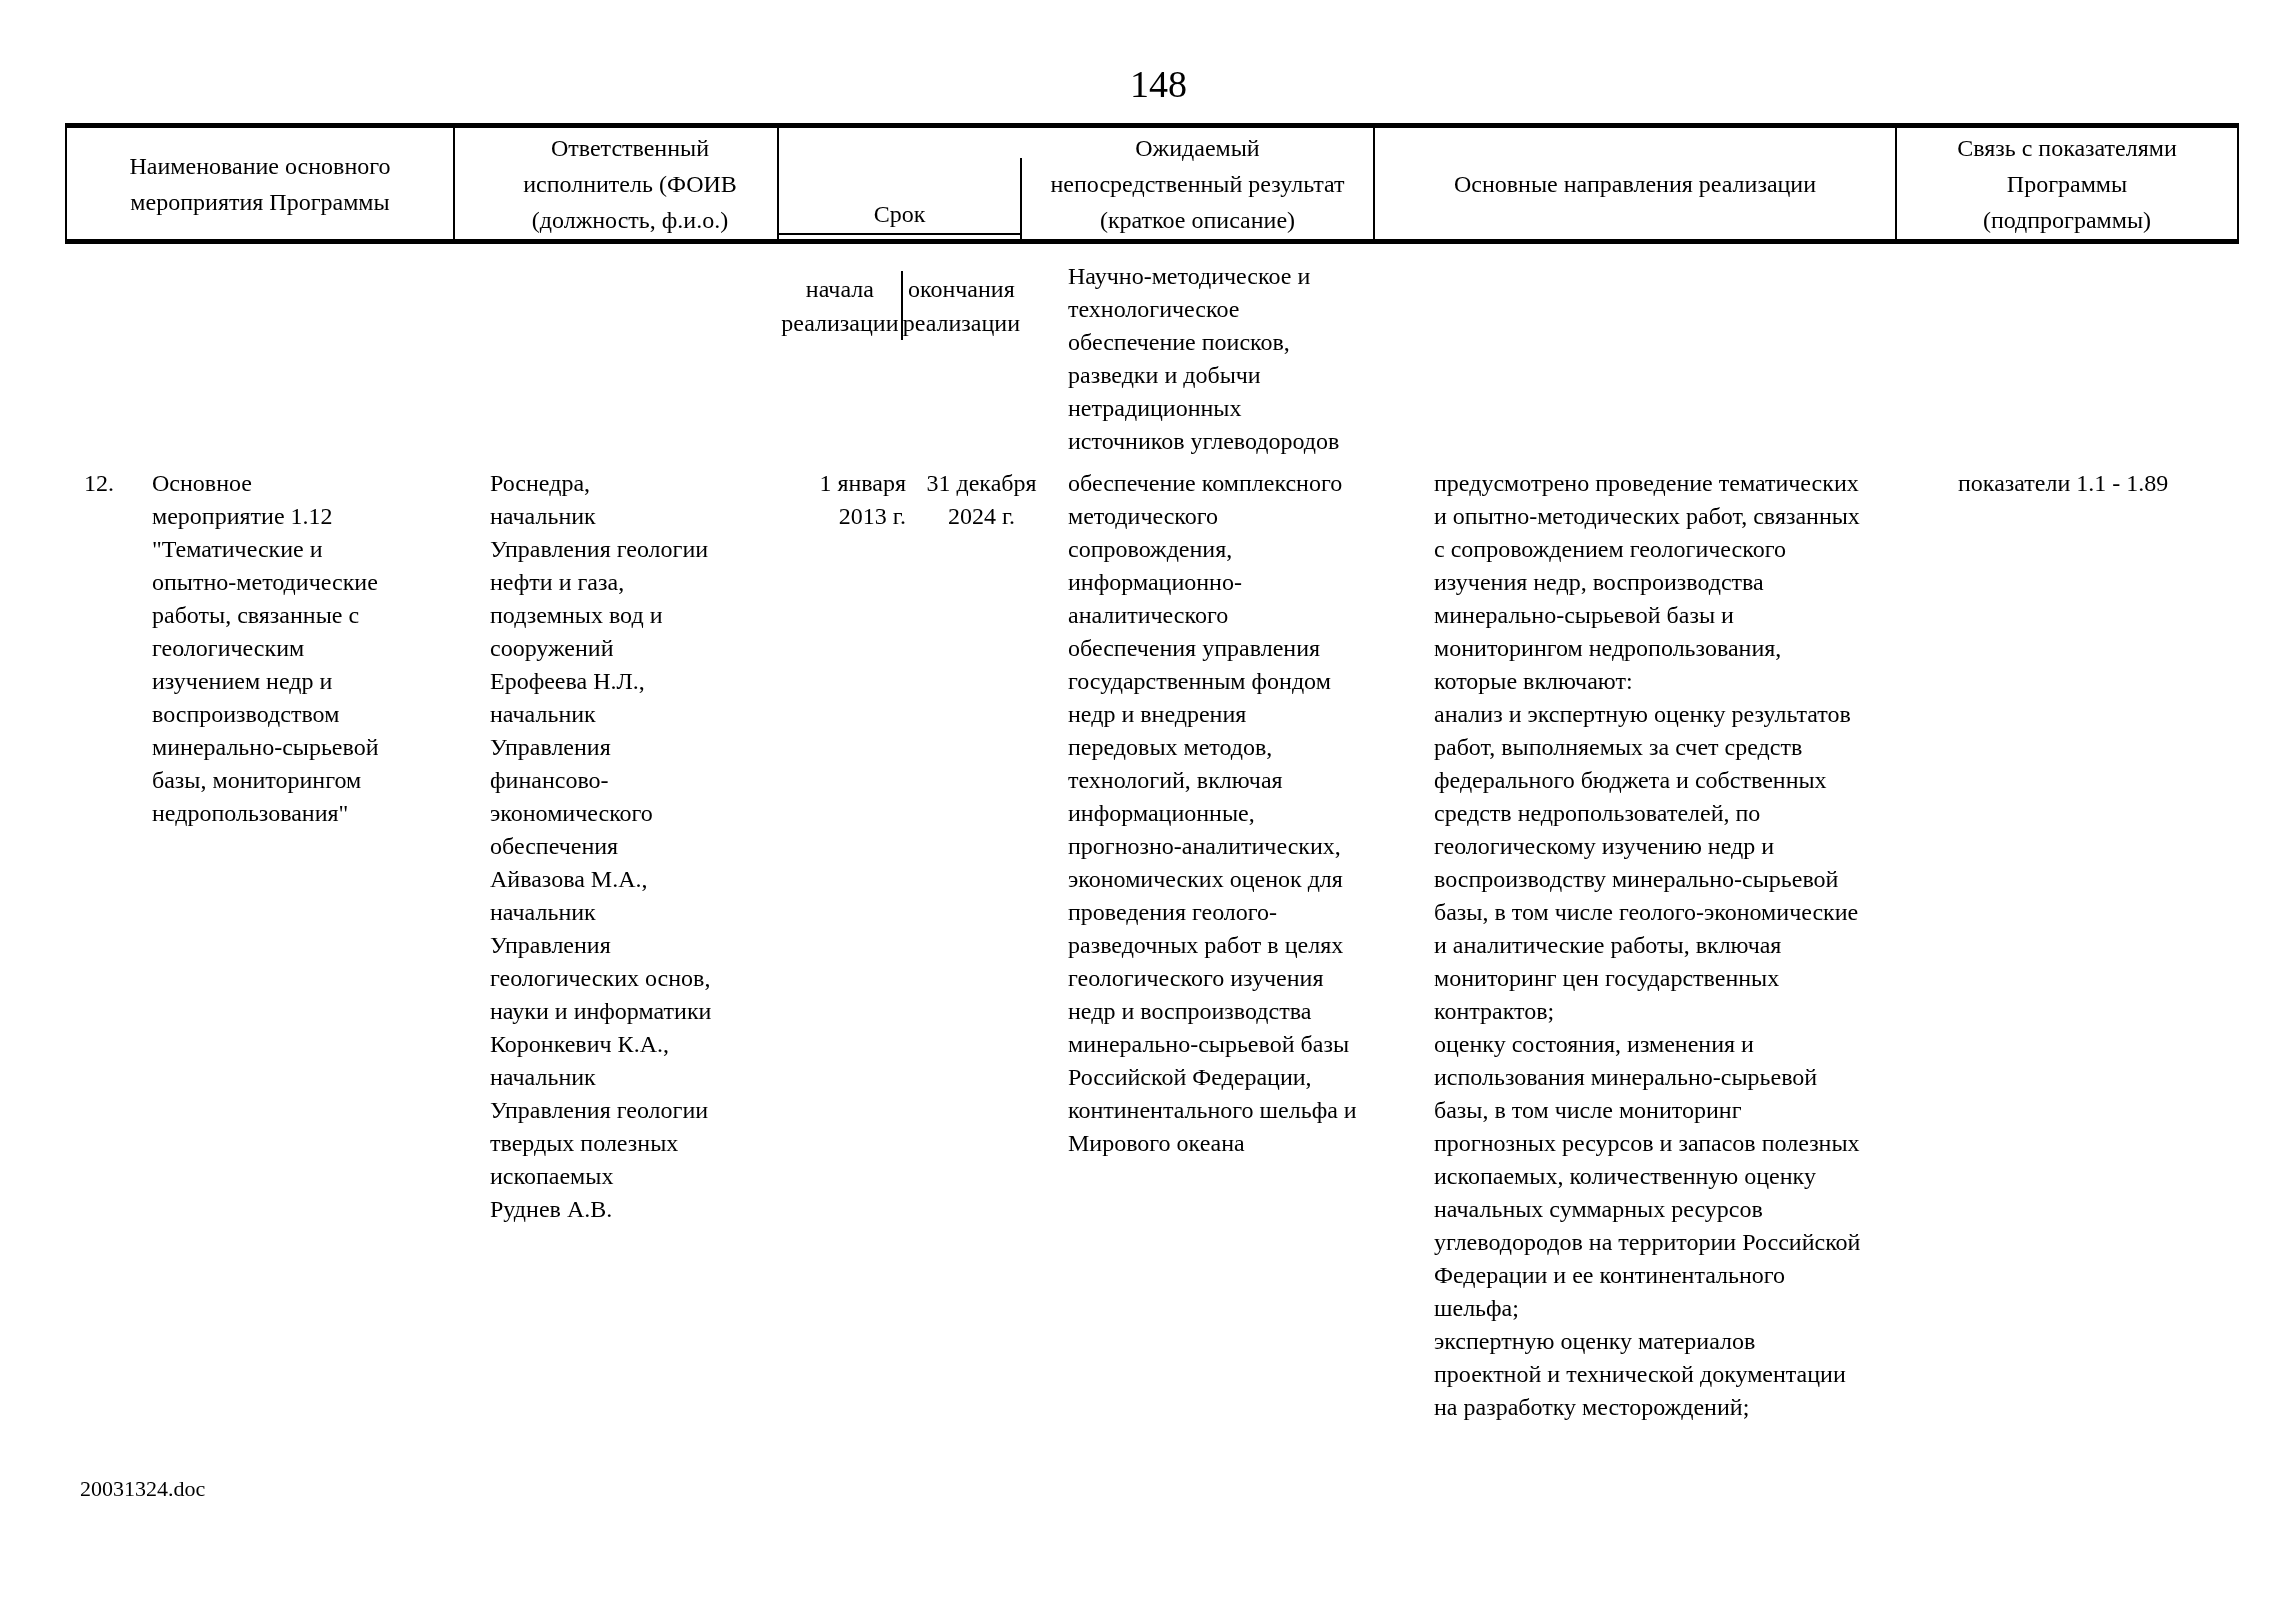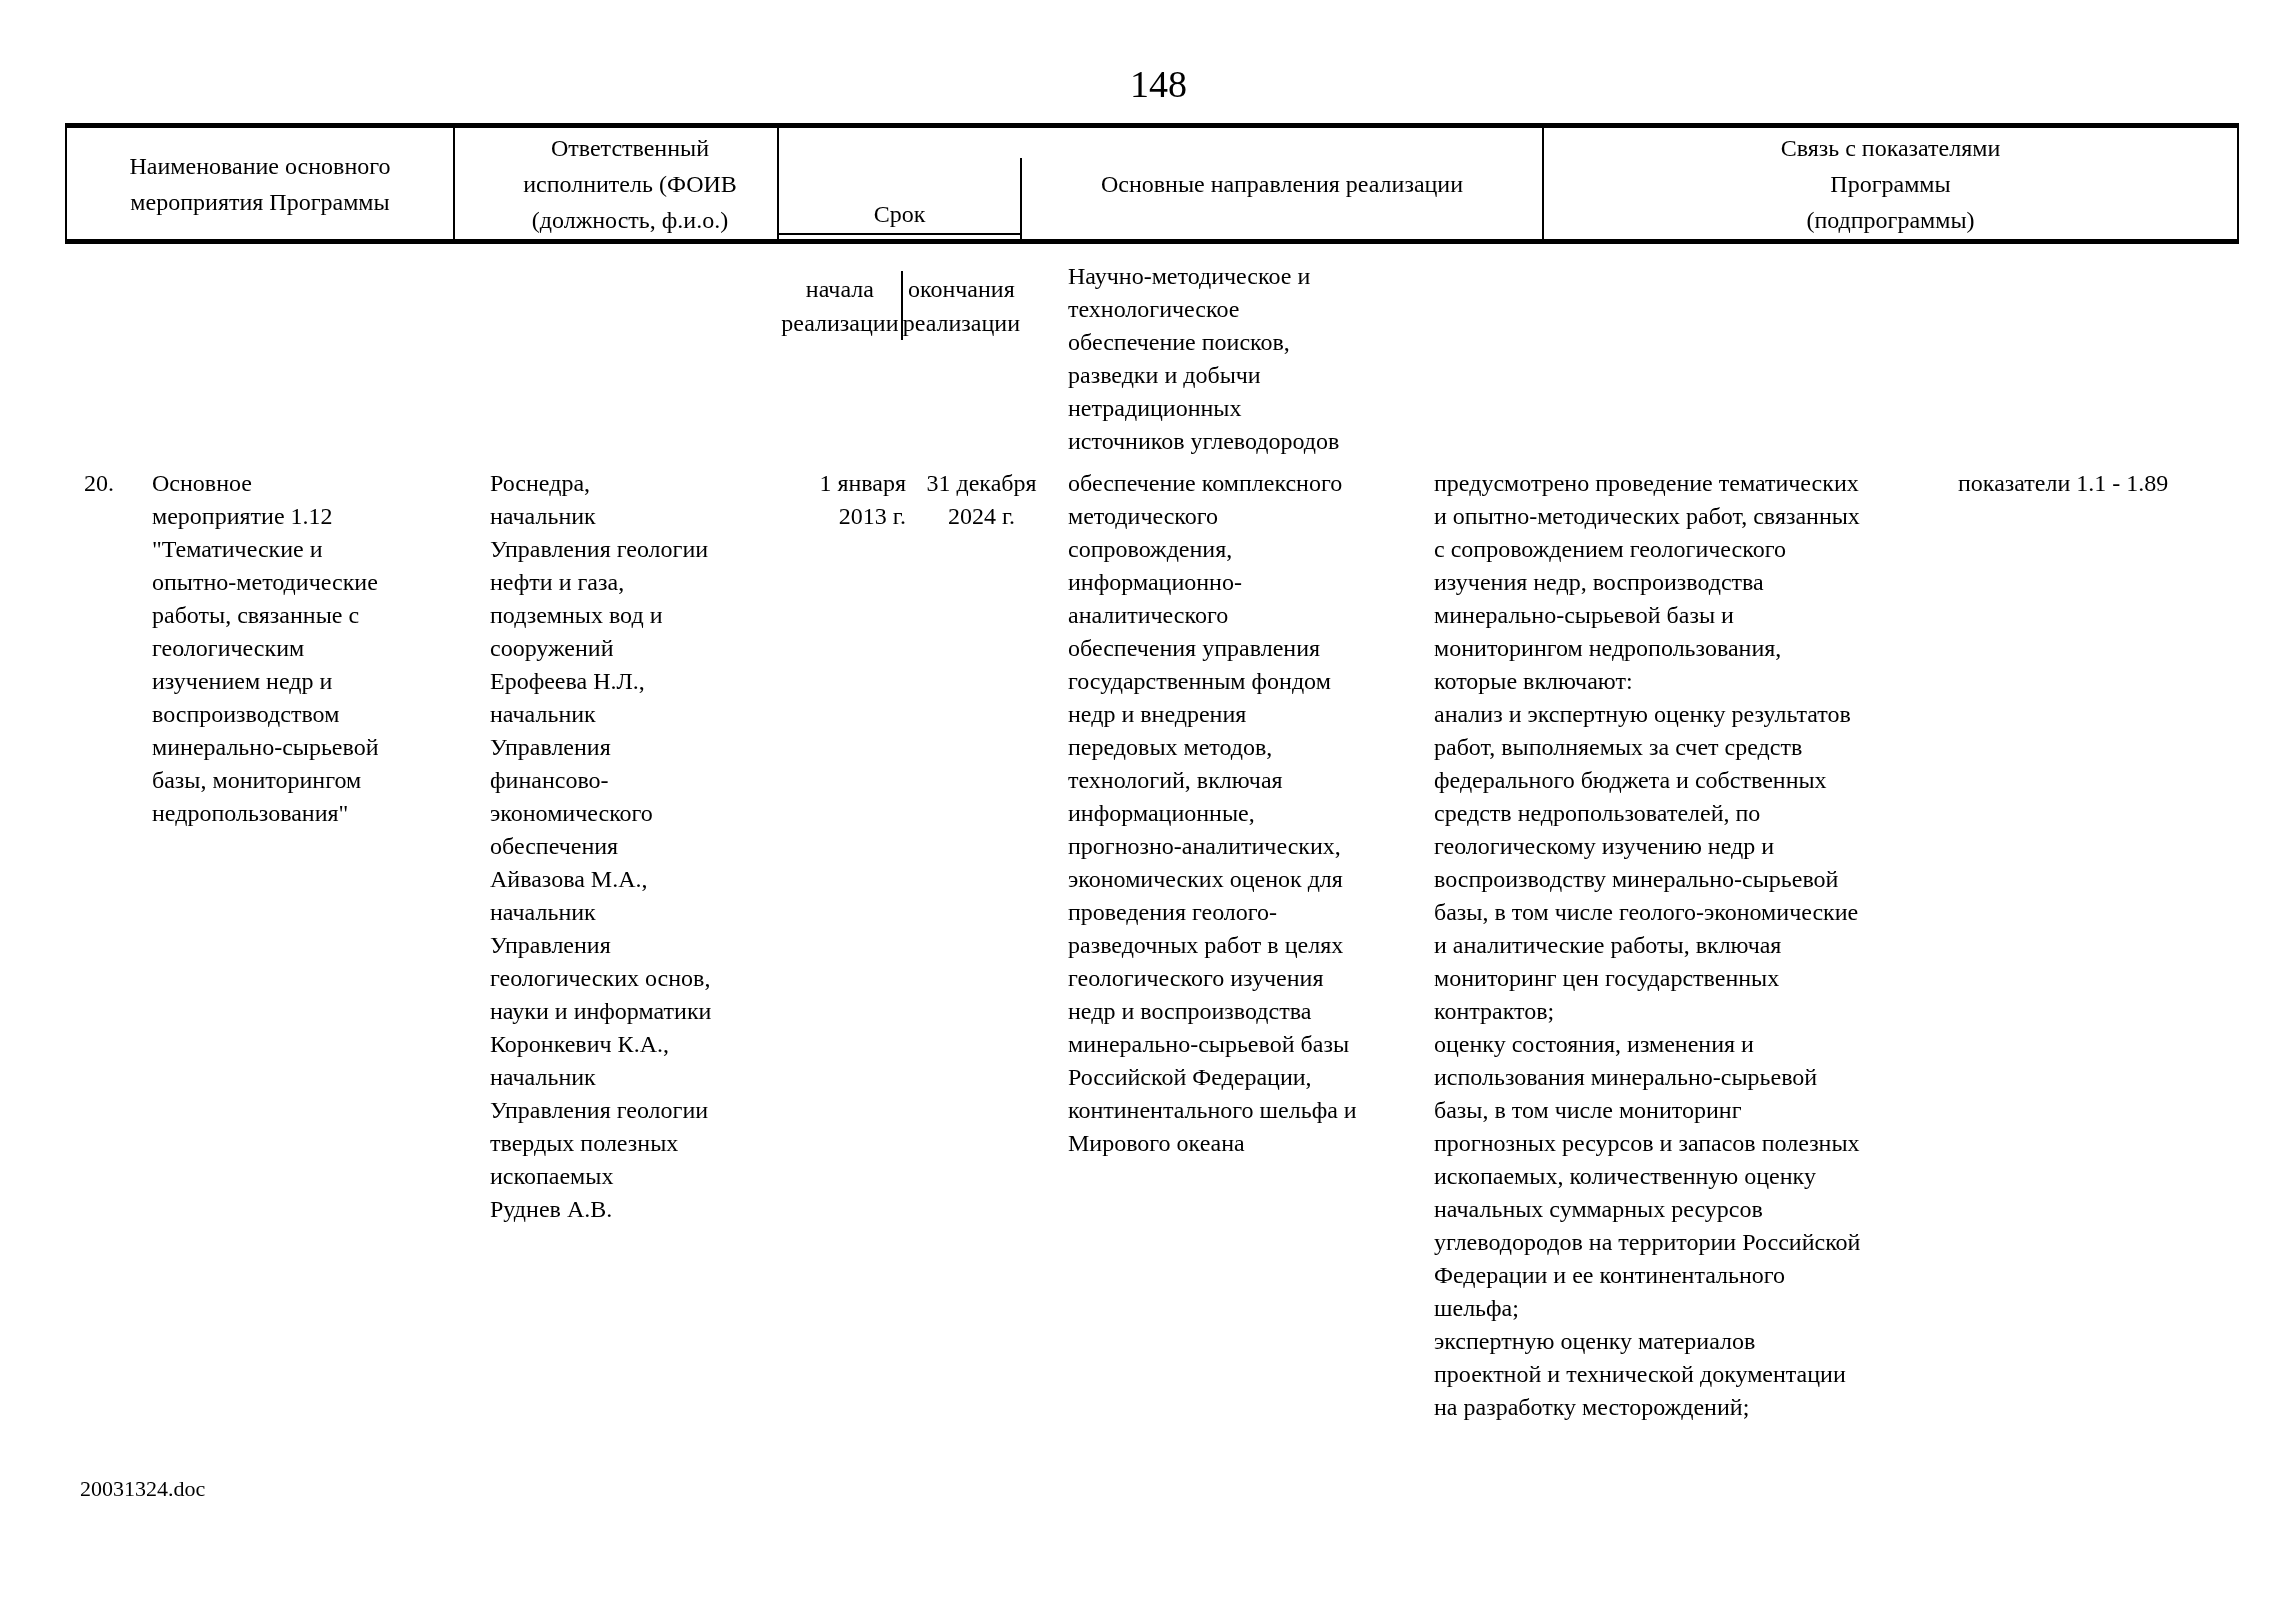--- a/index.html
+++ b/index.html
@@ -109,34 +109,37 @@
 (должность, ф.и.о.)</div>
     <div class="hcell hterm">
       <div class="term-top">Срок</div>
       <div class="term-bottom">
         <div class="sub sub-start">начала
 реализации</div>
         <div class="sub sub-end">окончания
 реализации</div>
       </div>
     </div>
+    <div class="hcell hc4">Ожидаемый
+непосредственный результат
+(краткое описание)</div>
     <div class="hcell hc5">Основные направления реализации</div>
     <div class="hcell hc6">Связь с показателями
 Программы
 (подпрограммы)</div>
   </div>
 
   <div class="cell b-contresult">Научно-методическое и
 технологическое
 обеспечение поисков,
 разведки и добычи
 нетрадиционных
 источников углеводородов</div>
 
-  <div class="cell b-num">20.</div>
+  <div class="cell b-num">12.</div>
   <div class="cell b-name">Основное
 мероприятие 1.12
 "Тематические и
 опытно-методические
 работы, связанные с
 геологическим
 изучением недр и
 воспроизводством
 минерально-сырьевой
 базы, мониторингом

